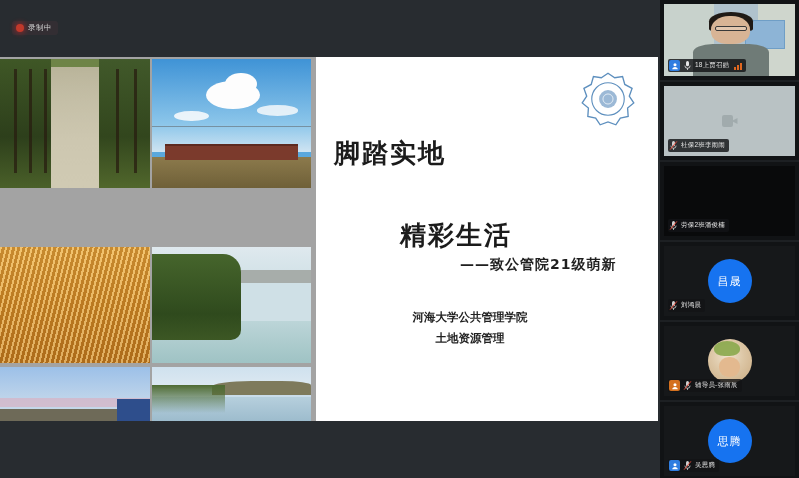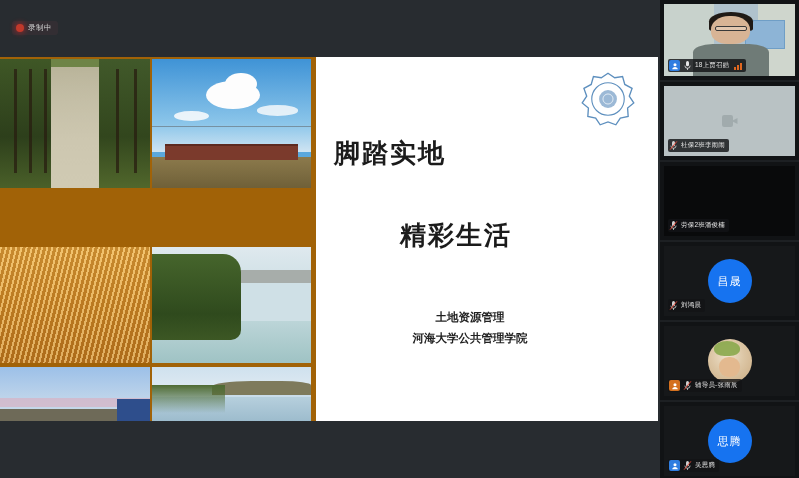--- a/index.html
+++ b/index.html
@@ -19,21 +19,21 @@
     padding:2px 6px 2px 4px; border-radius:3px;
     z-index:30;
   }
   .rec-dot{ width:8px; height:8px; border-radius:50%;
     background:#c0392b; box-shadow:0 0 5px 2px rgba(200,40,40,.45); flex:0 0 auto;}
   .rec-text{ font-size:7.5px; color:#d8d8d8; letter-spacing:.4px; white-space:nowrap;}
 
   
   .stage{
     position:absolute; left:0; top:57px; width:658px; height:364px;
-    background:#a16207; overflow:hidden;
+    background:#a3a3a3; overflow:hidden;
   }
 
   
   .collage{ position:absolute; left:0; top:0; width:311px; height:364px; }
   .ph{ position:absolute; overflow:hidden; }
   .ph .sky, .ph .ground, .ph .band{ position:absolute; left:0; width:100%; }
 
   
   #p1{ left:0; top:2px; width:150px; height:129px; background:#6e8447; }
   #p1 .road{ position:absolute; left:26%; top:6%; width:48%; height:94%;
@@ -240,23 +240,24 @@
 
     <div class="slide-text">
       <svg class="emblem" viewBox="0 0 100 100">
         <path d="M50 4 L62 12 L76 10 L80 24 L93 31 L88 45 L96 57 L85 66 L86 81 L72 84 L64 96 L50 91 L36 96 L28 84 L14 81 L15 66 L4 57 L12 45 L7 31 L20 24 L24 10 L38 12 Z" fill="none" stroke="#5d8fbe" stroke-width="2.4"></path>
         <circle cx="50" cy="50" r="29" fill="none" stroke="#5d8fbe" stroke-width="2"></circle>
         <circle cx="50" cy="50" r="16" fill="#4a7fb5" opacity="0.55"></circle>
         <circle cx="50" cy="50" r="9" fill="none" stroke="#e9f1f7" stroke-width="1.6"></circle>
       </svg>
       <div class="title1">脚踏实地</div>
       <div class="title2">精彩生活</div>
+      <div class="subtitle">——致公管院21级萌新</div>
       <div class="affil">
+        <div>河海大学公共管理学院</div>
         <div>土地资源管理</div>
-        <div>河海大学公共管理学院</div>
       </div>
     </div>
   </div>
 
   <div class="rail">
 
     <div class="tile t0">
       <div class="inner">
         <div class="cam1">
           <div class="wall"></div>

